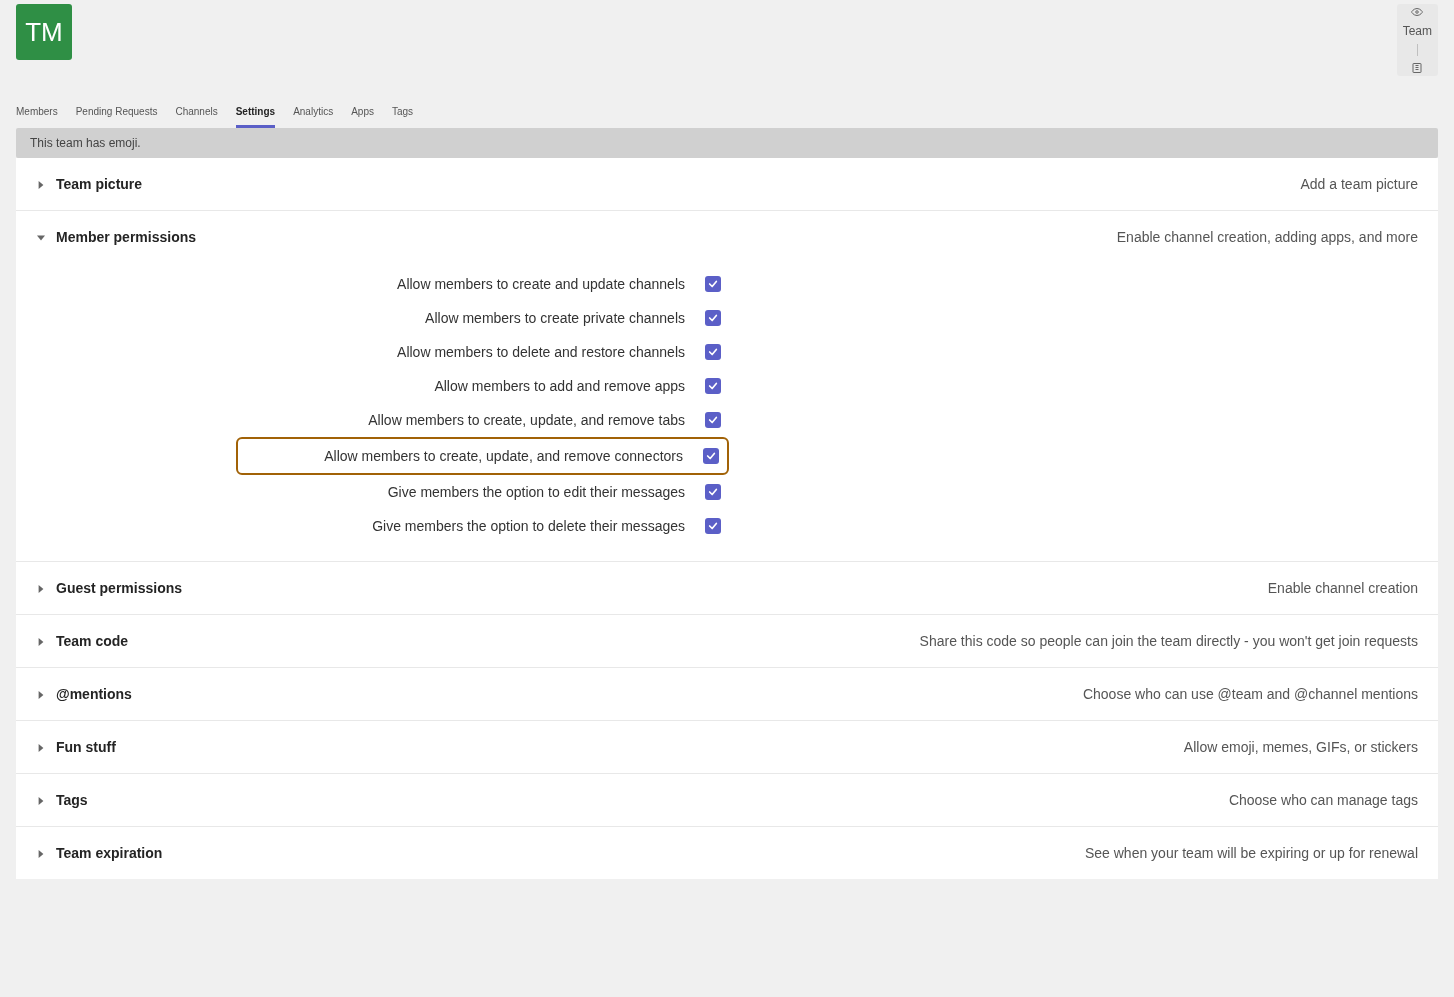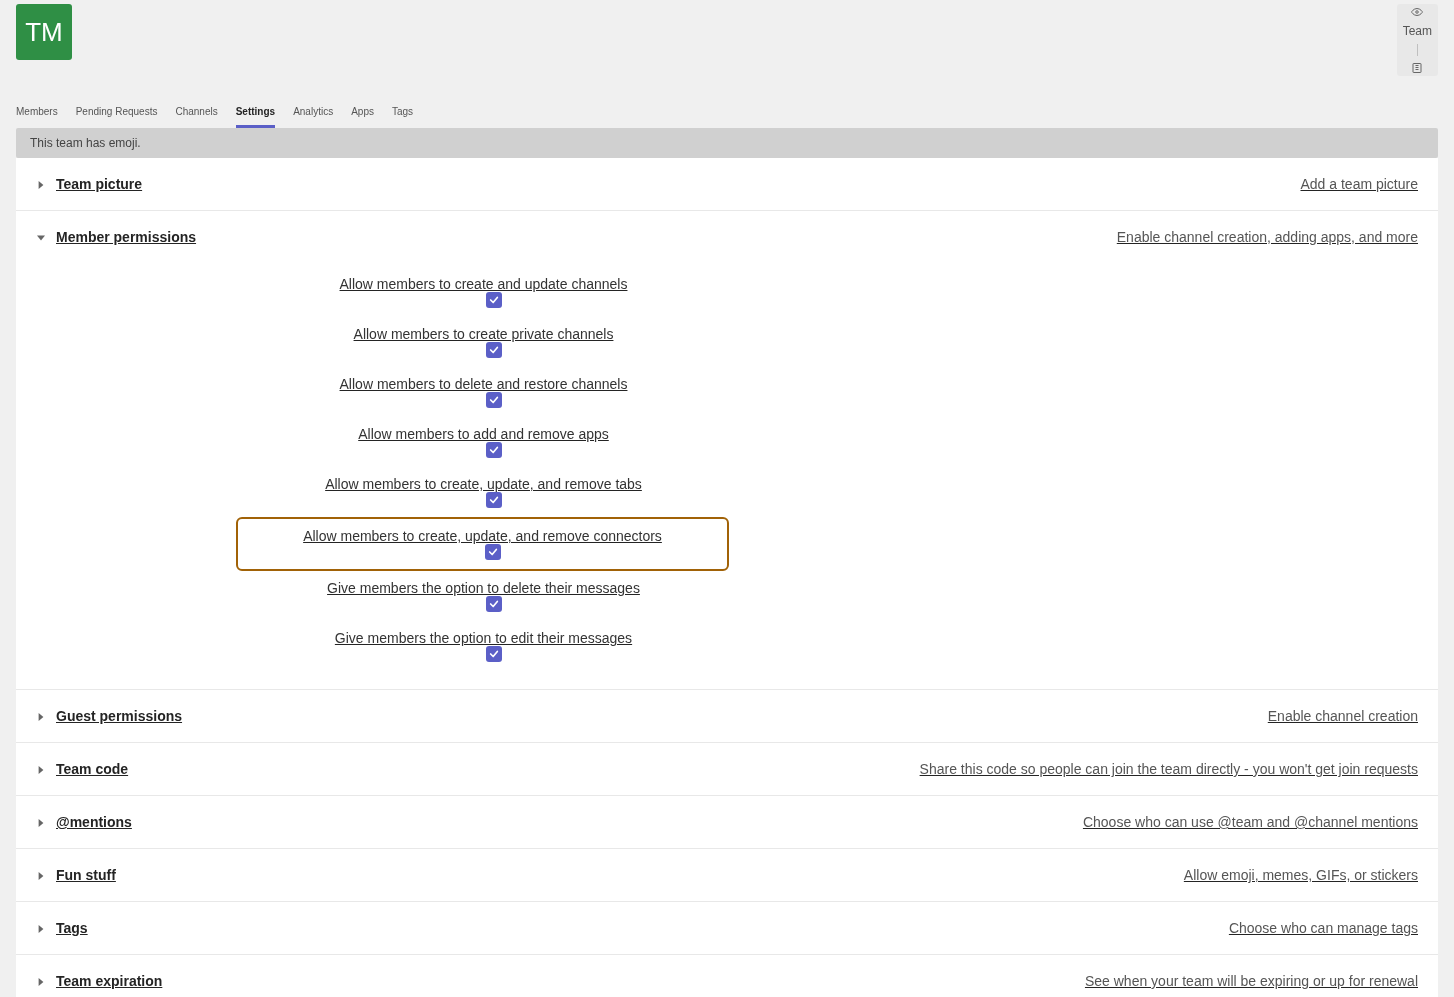--- a/index.html
+++ b/index.html
@@ -72,21 +72,20 @@
     border-radius: 2px;
   }
   .panel {
     background: #fff;
     margin-top: 0;
   }
   .section {
     display: flex;
     border-bottom: 1px solid #e8e8e8;
     padding: 18px 20px;
-    text-decoration: underline;
   }
   .section:last-child { border-bottom: none; }
   .section-head {
     display: flex;
     align-items: flex-start;
     gap: 10px;
     width: 210px;
     flex: 0 0 210px;
   }
   .chevron {
@@ -112,21 +111,20 @@
     color: #555;
     margin-bottom: 0;
   }
   .expanded .section-desc { margin-bottom: 22px; }
   .perm-row {
     display: flex;
     align-items: center;
     justify-content: flex-start;
     padding: 9px 0;
     max-width: 475px;
-    flex-direction: column;
   }
   .perm-label {
     flex: 1;
     color: #333;
   }
   .checkbox {
     width: 16px;
     height: 16px;
     border-radius: 3px;
     background: #5b5fc7;
@@ -264,30 +262,30 @@
             <span class="perm-label">Allow members to create, update, and remove connectors</span>
             <span class="checkbox">
               <svg width="10" height="10" viewBox="0 0 12 12">
                   <path d="M2 6 L5 9 L10 3" stroke="#fff" stroke-width="2" fill="none" stroke-linecap="round" stroke-linejoin="round"></path>
                 </svg>
             </span>
           </div>
         </div>
 
         <div class="perm-row">
+          <span class="perm-label">Give members the option to edit their messages</span>
+          <span class="checkbox">
+            <svg width="10" height="10" viewBox="0 0 12 12">
+                <path d="M2 6 L5 9 L10 3" stroke="#fff" stroke-width="2" fill="none" stroke-linecap="round" stroke-linejoin="round"></path>
+              </svg>
+          </span>
+        </div>
+
+        <div class="perm-row">
           <span class="perm-label">Give members the option to delete their messages</span>
-          <span class="checkbox">
-            <svg width="10" height="10" viewBox="0 0 12 12">
-                <path d="M2 6 L5 9 L10 3" stroke="#fff" stroke-width="2" fill="none" stroke-linecap="round" stroke-linejoin="round"></path>
-              </svg>
-          </span>
-        </div>
-
-        <div class="perm-row">
-          <span class="perm-label">Give members the option to edit their messages</span>
           <span class="checkbox">
             <svg width="10" height="10" viewBox="0 0 12 12">
                 <path d="M2 6 L5 9 L10 3" stroke="#fff" stroke-width="2" fill="none" stroke-linecap="round" stroke-linejoin="round"></path>
               </svg>
           </span>
         </div>
 
       </div>
     </div>
 

